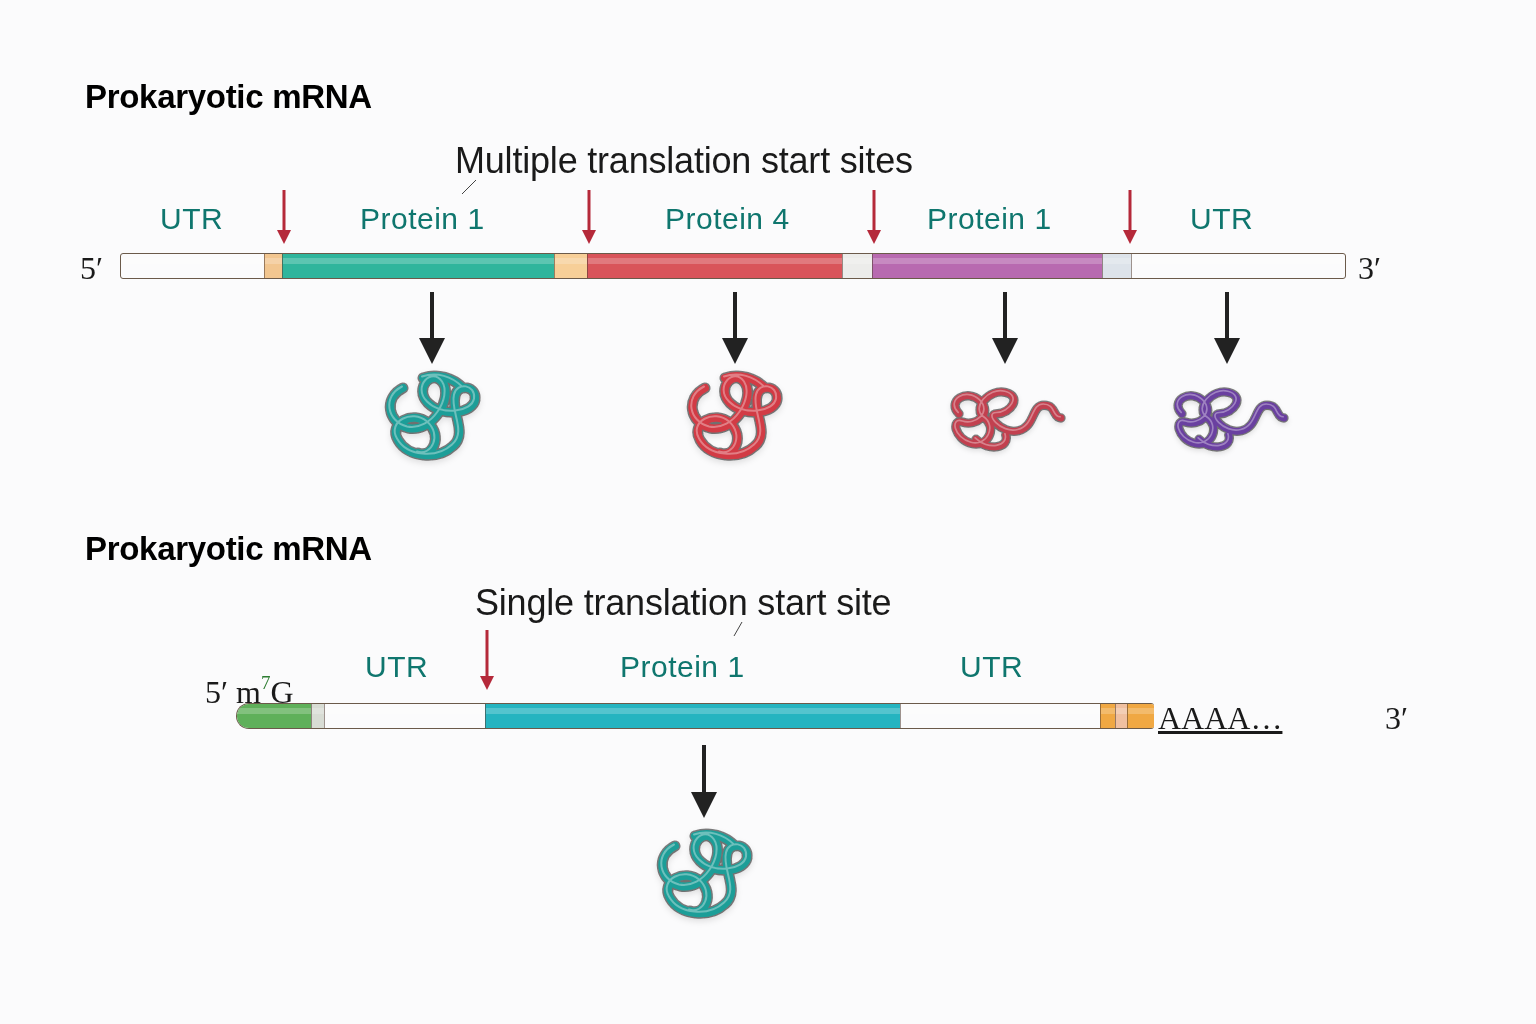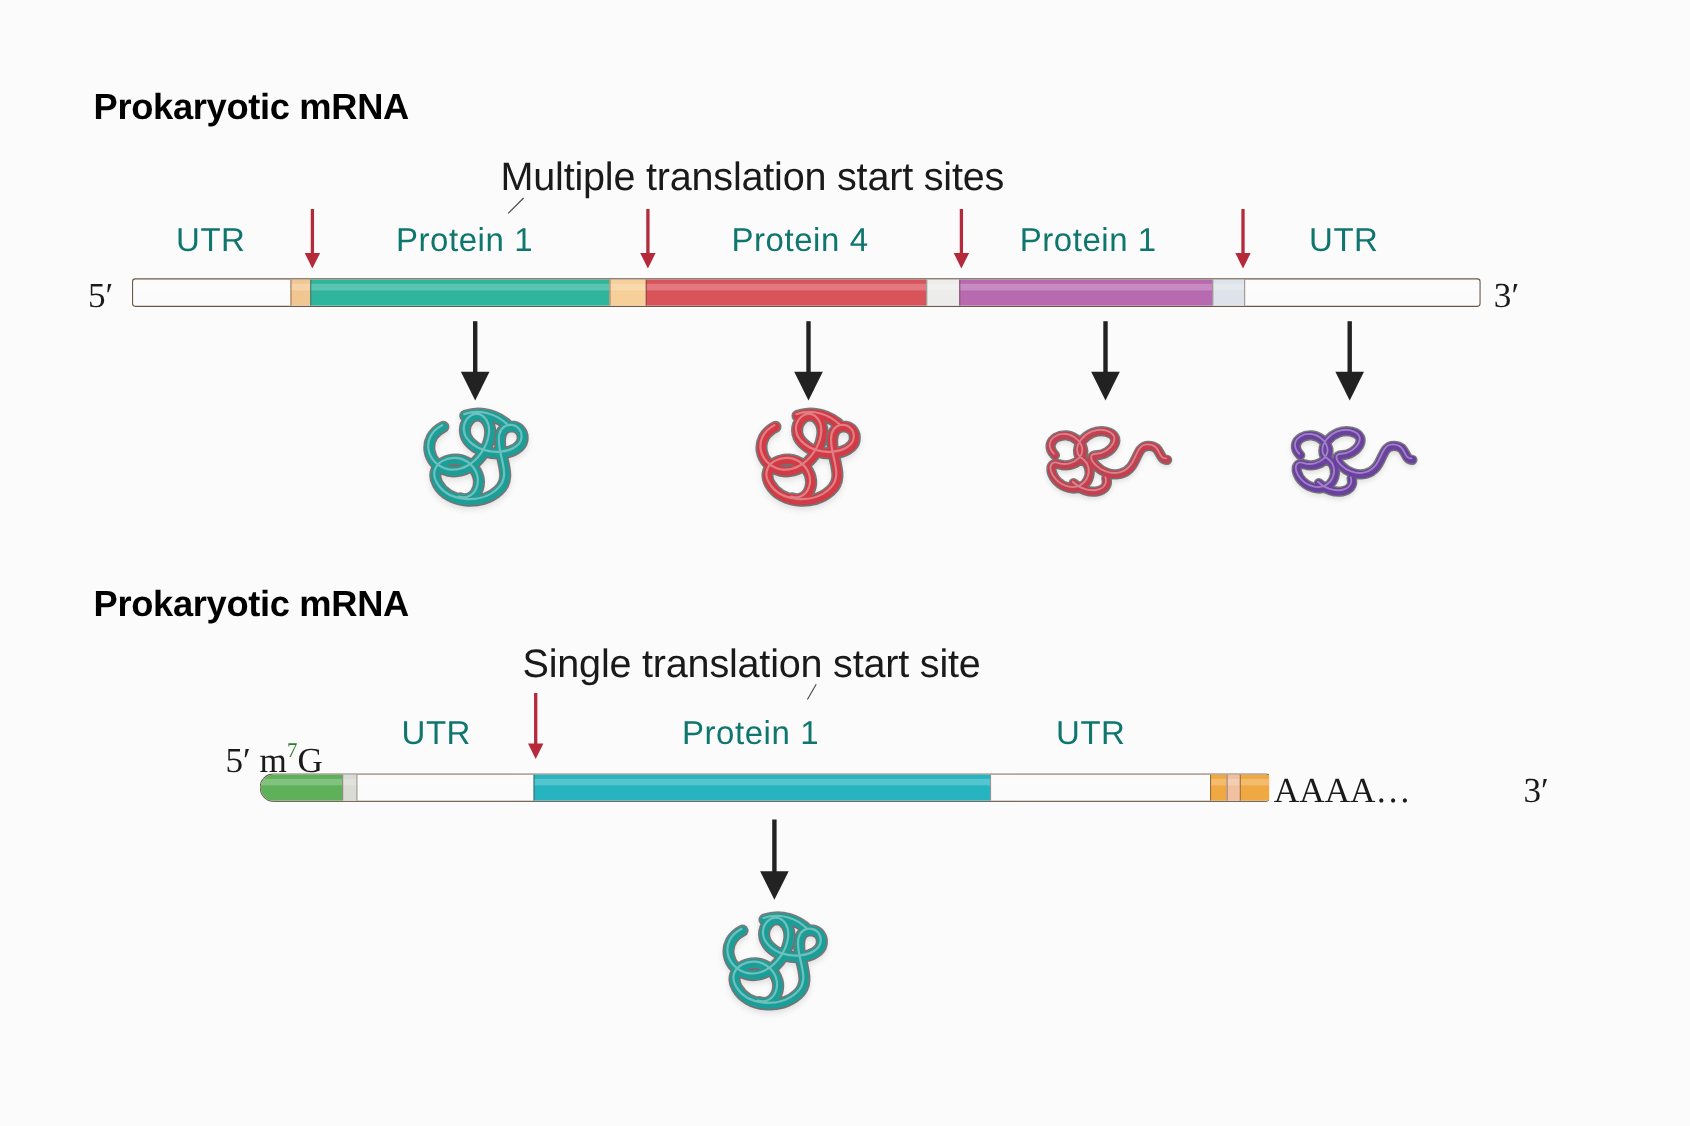--- a/index.html
+++ b/index.html
@@ -57,21 +57,21 @@
 <div class="bar" style="left:236px; top:703px; width:918px; border-radius:13px 3px 3px 13px; border-right:none;">
   <div class="seg" style="width: 74px; background: rgb(95, 176, 90);"></div>
   <div class="seg" style="width: 13px; background: rgb(216, 220, 212);"></div>
   <div class="seg" style="width:161px;"></div>
   <div class="seg" style="width: 415px; background: rgb(37, 180, 192);"></div>
   <div class="seg" style="width:200px;"></div>
   <div class="seg" style="width: 15px; background: rgb(240, 168, 67);"></div>
   <div class="seg" style="width: 12px; background: rgb(240, 192, 160);"></div>
   <div class="seg" style="flex: 1 1 0%; background: rgb(240, 168, 67);"></div>
 </div>
-<div class="end" style="left:1158px; top:700px;">AAAA…</div>
+<div class="end" style="left:1158px; top:700px;text-decoration:underline;">AAAA…</div>
 <div class="end" style="left:1385px; top:700px;">3′</div>
 
 <svg class="overlay" width="1536" height="1024">
   <defs>
     <filter id="soft" x="-20%" y="-20%" width="140%" height="140%">
       <feDropShadow dx="0" dy="3" stdDeviation="3" flood-color="#000" flood-opacity="0.12"></feDropShadow>
     </filter>
   </defs>
 
   <line x1="476" y1="180" x2="462" y2="194" stroke="#444" stroke-width="1"></line>

